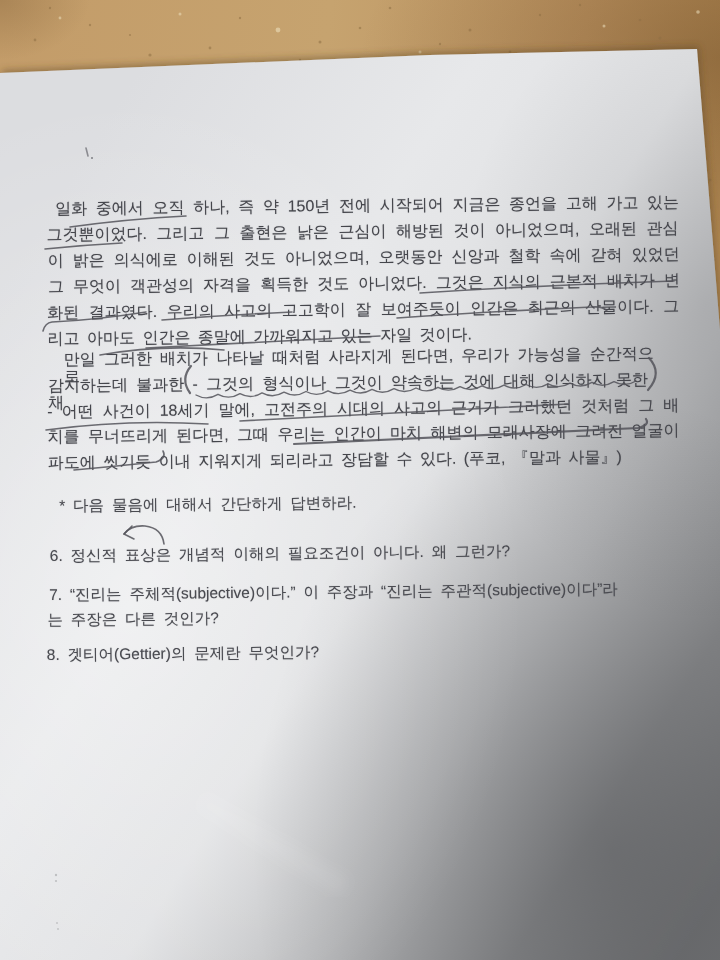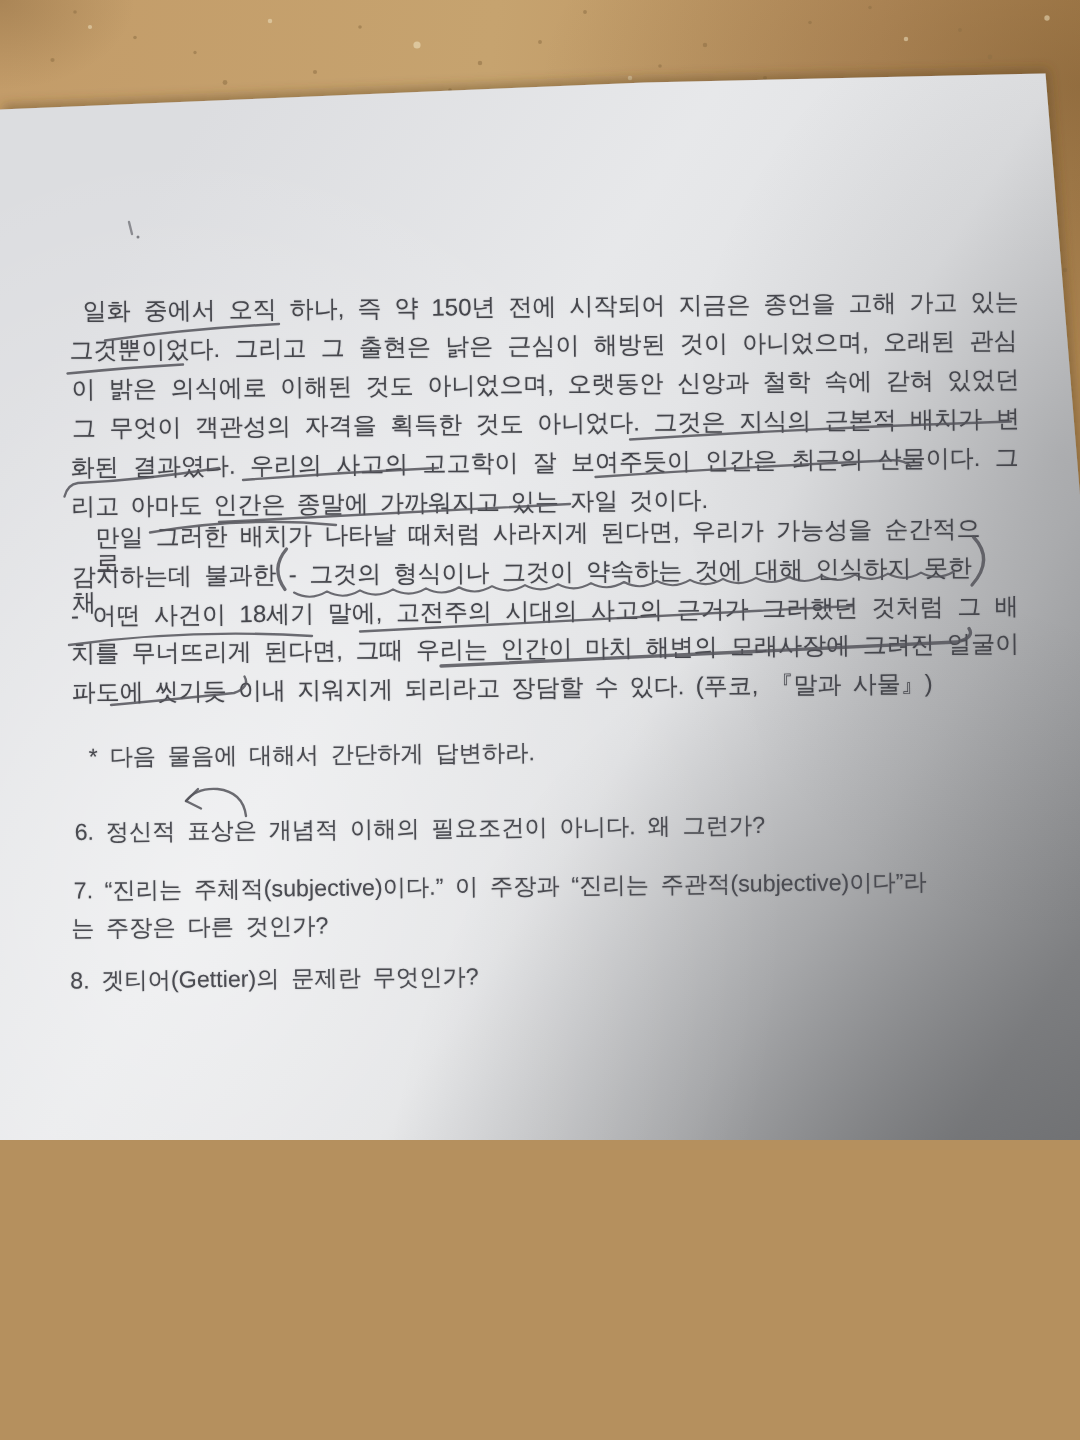--- a/index.html
+++ b/index.html
@@ -1,16 +1,16 @@
 <!DOCTYPE html>
 <html><head>
 <meta charset="utf-8">
 <style>
   html,body{margin:0;padding:0;background:#b5905e;}
-  #stage{position:relative;width:720px;height:760px;overflow:hidden;
+  #stage{position:relative;width:720px;height:960px;overflow:hidden;
          font-family:"Liberation Sans","DejaVu Sans",sans-serif;}
   #bg{position:absolute;left:0;top:0;}
   .textlayer{position:absolute;left:0;top:0;width:720px;height:960px;
              transform:rotate(-0.6deg);transform-origin:47px 200px;}
   .tl{position:absolute;font-size:16px;line-height:17px;color:#45464c;
       letter-spacing:0px;word-spacing:3px;white-space:nowrap;
       text-shadow:0 0 1px rgba(70,70,78,.38);}
   .just{text-align:justify;text-align-last:justify;white-space:normal;}
   .q{font-size:15.5px;word-spacing:3.5px;color:#4a4b51;}
   .penlayer{position:absolute;left:0;top:0;}

